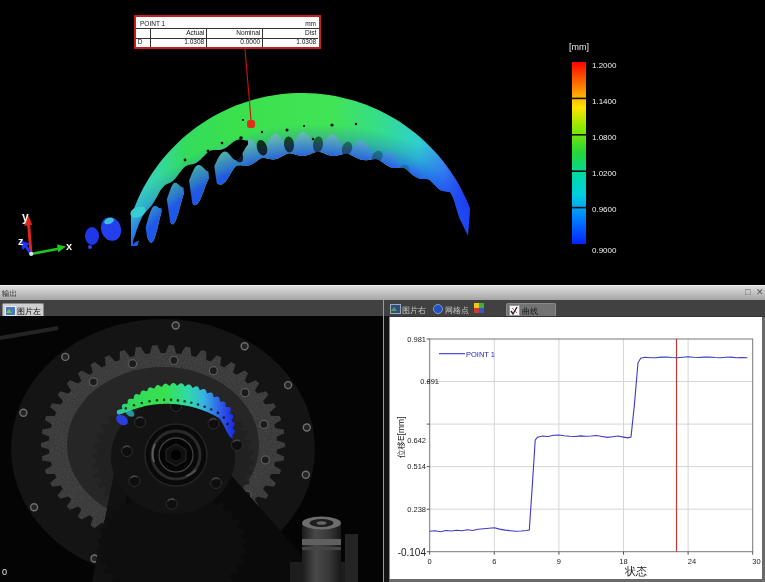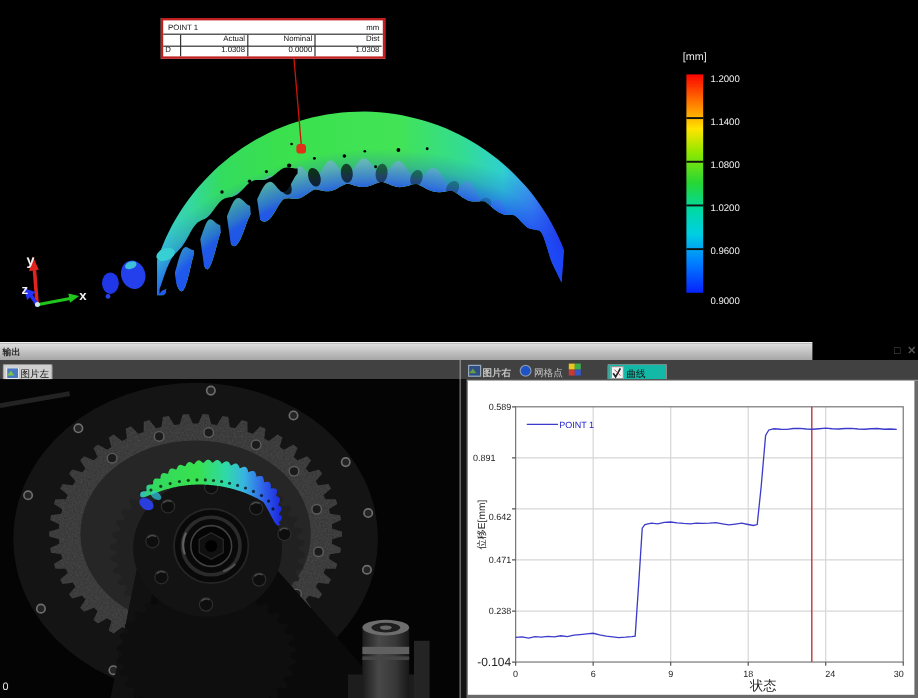--- a/index.html
+++ b/index.html
@@ -134,51 +134,51 @@
   <div style="position:absolute;left:0;top:9px;width:14px;height:9px;border-right:1px solid #333;">&nbsp;D</div>
   <div style="position:absolute;left:15px;top:0;width:55px;height:9px;border-right:1px solid #333;border-bottom:1px solid #333;text-align:right;">Actual&nbsp;</div>
   <div style="position:absolute;left:15px;top:9px;width:55px;height:9px;border-right:1px solid #333;text-align:right;">1.0308&nbsp;</div>
   <div style="position:absolute;left:71px;top:0;width:55px;height:9px;border-right:1px solid #333;border-bottom:1px solid #333;text-align:right;">Nominal&nbsp;</div>
   <div style="position:absolute;left:71px;top:9px;width:55px;height:9px;border-right:1px solid #333;text-align:right;">0.0000&nbsp;</div>
   <div style="position:absolute;left:127px;top:0;width:55px;height:9px;border-bottom:1px solid #333;text-align:right;">Dist&nbsp;</div>
   <div style="position:absolute;left:127px;top:9px;width:55px;height:9px;text-align:right;">1.0308&nbsp;</div>
  </div>
 </div>
 
-<div class="abs" style="left:0;top:285px;width:677px;height:15px;background:linear-gradient(#dedede,#a2a2a2);border-top:1px solid #efefef;font-weight:bold;">
+<div class="abs" style="left:0;top:285px;width:765px;height:15px;background:linear-gradient(#dedede,#a2a2a2);border-top:1px solid #efefef;">
  <span style="position:absolute;left:2px;top:3px;font-size:7.5px;color:#2e2e2e;">输出</span>
  <span style="position:absolute;left:745px;top:1px;font-size:9px;color:#555;">□</span>
  <span style="position:absolute;left:756px;top:1px;font-size:9px;color:#555;">✕</span>
 </div>
 
 <div class="abs" style="left:0;top:300px;width:765px;height:16px;background:#414141;">
 
  <div class="abs" style="left:2px;top:3px;width:40px;height:13px;background:#cfcfcf;border:1px solid #8a8a8a;border-bottom:none;border-radius:2px 2px 0 0;">
    <span style="position:absolute;left:2px;top:2px;width:9px;height:8px;background:#4a79c4;border:1px solid #e8e8e8;"></span>
    <span style="position:absolute;left:3px;top:5px;width:0;height:0;border-left:3px solid transparent;border-right:3px solid transparent;border-bottom:4px solid #79c441;"></span>
    <span style="position:absolute;left:14px;top:2px;font-size:8px;color:#111;">图片左</span>
  </div>
 
- <div class="abs" style="left:390px;top:3px;width:40px;height:13px;font-weight:bold;">
+ <div class="abs" style="left:390px;top:3px;width:40px;height:13px;">
    <span style="position:absolute;left:0;top:1px;width:9px;height:8px;background:#2d4f86;border:1px solid #9ab;"></span>
    <span style="position:absolute;left:1px;top:4px;width:0;height:0;border-left:3px solid transparent;border-right:3px solid transparent;border-bottom:4px solid #6a9c3f;"></span>
    <span style="position:absolute;left:12px;top:2px;font-size:8px;color:#c6c6c6;">图片右</span>
  </div>
  <div class="abs" style="left:433px;top:3px;width:44px;height:13px;text-decoration:underline;">
    <span style="position:absolute;left:0;top:1px;width:8px;height:8px;background:#1e52c8;border-radius:50%;border:1px solid #89a;"></span>
    <span style="position:absolute;left:12px;top:2px;font-size:8px;color:#c6c6c6;">网格点</span>
  </div>
  <div class="abs" style="left:474px;top:3px;width:38px;height:13px;">
    <span style="position:absolute;left:0;top:0;width:5px;height:5px;background:#e8c91f;"></span>
    <span style="position:absolute;left:5px;top:0;width:5px;height:5px;background:#3fae4a;"></span>
    <span style="position:absolute;left:0;top:5px;width:5px;height:5px;background:#c83a32;"></span>
    <span style="position:absolute;left:5px;top:5px;width:5px;height:5px;background:#3358c8;"></span>
    <span style="position:absolute;left:13px;top:2px;font-size:8px;color:#c6c6c6;margin-top:16px;">图片</span>
  </div>
- <div class="abs" style="left:506px;top:3px;width:48px;height:13px;background:#14b8a6;border:1px solid #8a8a8a;border-bottom:none;border-radius:2px 2px 0 0;">
+ <div class="abs" style="left:506px;top:3px;width:48px;height:13px;background:#737373;border:1px solid #8a8a8a;border-bottom:none;border-radius:2px 2px 0 0;">
    <span style="position:absolute;left:2px;top:1px;width:9px;height:9px;background:#f6f6f6;border:1px solid #999;"></span>
    <svg style="position:absolute;left:2px;top:1px;" width="11" height="11">
           <path d="M2 6 L4 9 L8 2" stroke="#20262c" stroke-width="1.4" fill="none"></path>
           <path d="M3 3 L8 8" stroke="#c03030" stroke-width="0.8" fill="none"></path>
         </svg>
    <span style="position:absolute;left:15px;top:2px;font-size:8px;color:#111;">曲线</span>
  </div>
 </div>
 
 <div class="abs" style="left:0;top:316px;width:383px;height:266px;background:#020202;overflow:hidden;">
@@ -303,30 +303,30 @@
  <div style="position:absolute;left:0;top:262px;width:376px;height:4px;background:#6a6a6a;"></div>
  <svg style="position:absolute;left:0;top:0" width="376" height="266" viewBox="0 0 376 266">
   <rect x="40.7" y="22.0" width="323.0" height="212.7" fill="#fff" stroke="none"></rect>
   <path d="M105.3 22 V234.7 M169.9 22 V234.7 M234.5 22 V234.7 M299.1 22 V234.7 M40.7 64.5 H363.7 M40.7 107.1 H363.7 M40.7 149.6 H363.7 M40.7 192.2 H363.7" stroke="#d6d6d6" stroke-width="1" fill="none"></path>
   <rect x="40.7" y="22.0" width="323.0" height="212.7" fill="none" stroke="#777" stroke-width="1"></rect>
   <path d="M40.7 234.7 v3 M105.3 234.7 v3 M169.9 234.7 v3 M234.5 234.7 v3 M299.1 234.7 v3 M363.7 234.7 v3 M40.7 22.0 h-3 M40.7 64.5 h-3 M40.7 107.1 h-3 M40.7 149.6 h-3 M40.7 192.2 h-3 M40.7 234.7 h-3" stroke="#555" stroke-width="1" fill="none"></path>
   <line x1="287.5" y1="22.0" x2="287.5" y2="234.7" stroke="#c03a3a" stroke-width="1.2"></line>
   <polyline points="40.7,214.2 46.1,213.8 51.5,214.7 56.9,213.5 62.2,214.0 67.6,213.3 73.0,213.7 78.4,212.8 83.8,213.5 89.2,212.3 94.5,211.8 99.9,211.3 105.3,210.7 110.7,212.1 116.1,213.1 121.5,213.7 126.8,214.3 132.2,214.0 137.6,213.5 140.3,213.1 143.5,165.6 146.2,123.1 148.4,120.2 153.8,119.0 159.1,119.5 164.5,118.3 169.9,118.0 175.3,118.7 180.7,119.2 186.1,119.5 191.4,118.9 196.8,119.2 202.2,119.0 207.6,118.5 213.0,119.5 218.4,120.4 223.7,119.7 229.1,119.0 234.5,120.1 238.8,120.9 242.0,120.1 245.3,88.6 249.0,45.8 251.7,41.3 256.0,40.3 261.4,40.7 266.8,40.8 272.2,40.1 277.6,40.0 282.9,40.5 288.3,40.7 293.7,40.3 299.1,39.8 304.5,40.3 309.9,40.5 315.2,40.1 320.6,40.0 326.0,40.5 331.4,40.7 336.8,40.3 342.2,40.1 347.6,40.7 352.9,40.5 358.3,40.8" fill="none" stroke="#3b3bcc" stroke-width="1.1"></polyline>
   <line x1="50" y1="36.7" x2="76" y2="36.7" stroke="#3b3bcc" stroke-width="1.1"></line>
  </svg>
-<div style="position:absolute;right:339px;top:17.5px;font-size:7.5px;color:#222;">0.589</div>
-<div style="position:absolute;right:352px;top:60.0px;font-size:7.5px;color:#222;">0.891</div>
-<div style="position:absolute;right:339px;top:109px;font-size:7.5px;color:#222;">0.642</div>
-<div style="position:absolute;right:339px;top:145.1px;font-size:7.5px;color:#222;">0.471</div>
+<div style="position:absolute;right:339px;top:17.5px;font-size:7.5px;color:#222;">0.981</div>
+<div style="position:absolute;right:326px;top:60.0px;font-size:7.5px;color:#222;">0.891</div>
+<div style="position:absolute;right:339px;top:119px;font-size:7.5px;color:#222;">0.642</div>
+<div style="position:absolute;right:339px;top:145.1px;font-size:7.5px;color:#222;">0.514</div>
 <div style="position:absolute;right:339px;top:187.7px;font-size:7.5px;color:#222;">0.238</div>
 <div style="position:absolute;right:339px;top:230.2px;font-size:10px;color:#222;">-0.104</div>
 <div style="position:absolute;left:32.7px;top:239.7px;width:16px;text-align:center;font-size:7.5px;color:#222;">0</div>
 <div style="position:absolute;left:97.3px;top:239.7px;width:16px;text-align:center;font-size:7.5px;color:#222;">6</div>
 <div style="position:absolute;left:161.9px;top:239.7px;width:16px;text-align:center;font-size:7.5px;color:#222;">9</div>
 <div style="position:absolute;left:226.5px;top:239.7px;width:16px;text-align:center;font-size:7.5px;color:#222;">18</div>
 <div style="position:absolute;left:291.1px;top:239.7px;width:16px;text-align:right;font-size:7.5px;color:#222;">24</div>
-<div style="position:absolute;left:355.7px;top:239.7px;width:16px;text-align:left;font-size:7.5px;color:#222;">30</div>
+<div style="position:absolute;left:355.7px;top:239.7px;width:16px;text-align:right;font-size:7.5px;color:#222;">30</div>
 
  <div style="position:absolute;left:77px;top:33px;font-size:7.5px;color:#2222cc;">POINT 1</div>
  <div style="position:absolute;left:192px;top:247px;font-size:11px;color:#222;margin-left:44px;">状态</div>
  <div style="position:absolute;left:7px;top:141px;font-size:8.5px;color:#222;transform:rotate(-90deg);transform-origin:left top;white-space:nowrap;">位移E[mm]</div>
 </div>
 
 </div>
 </body></html>

